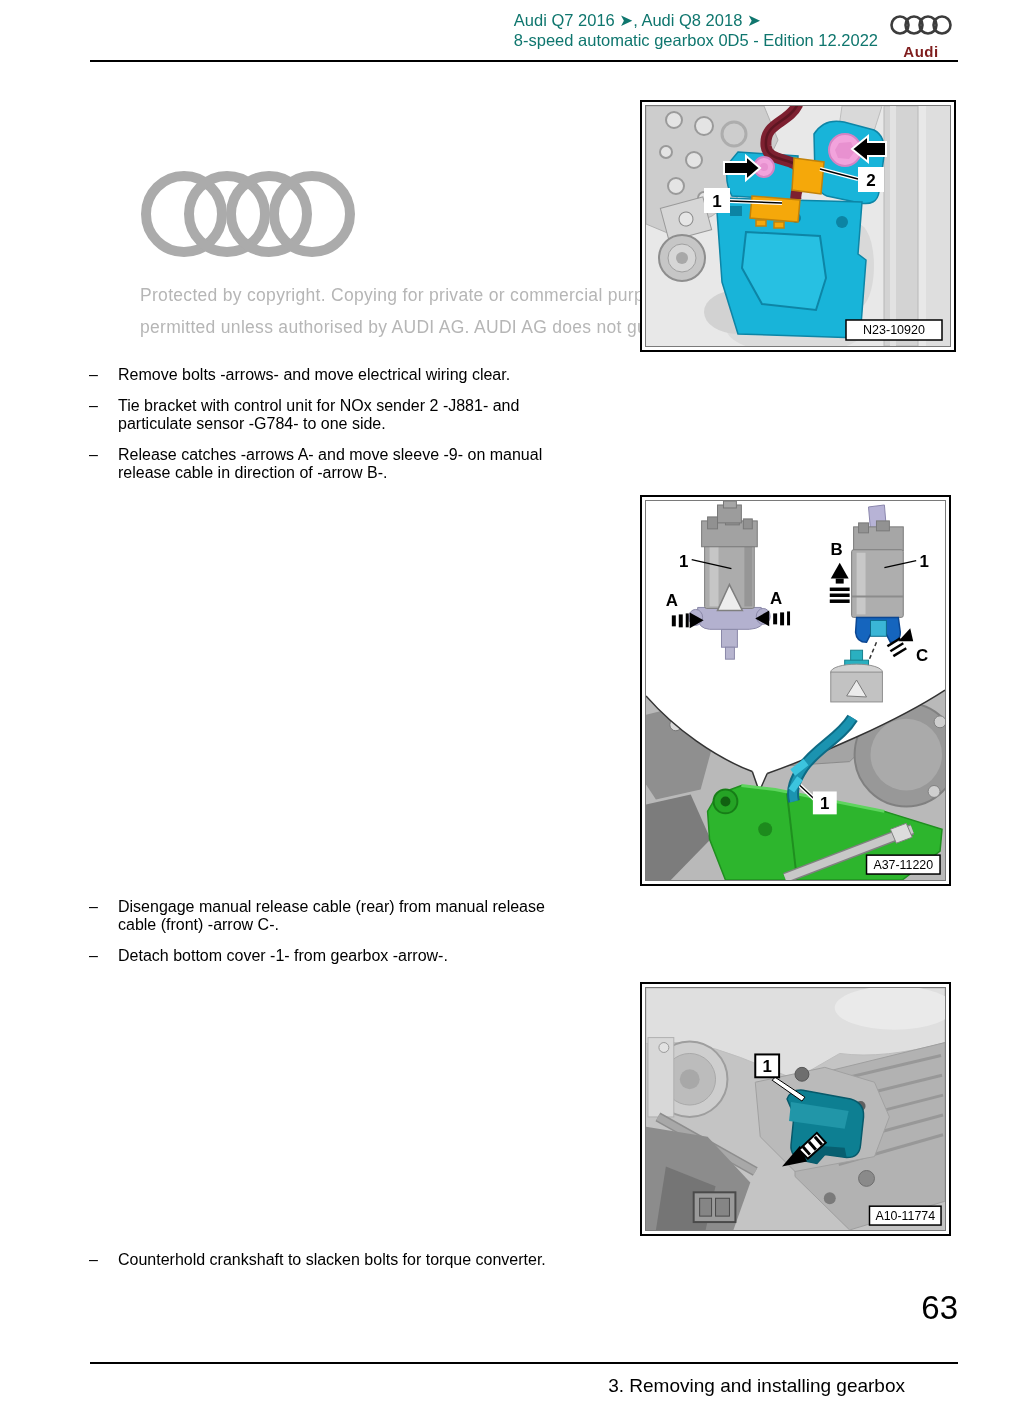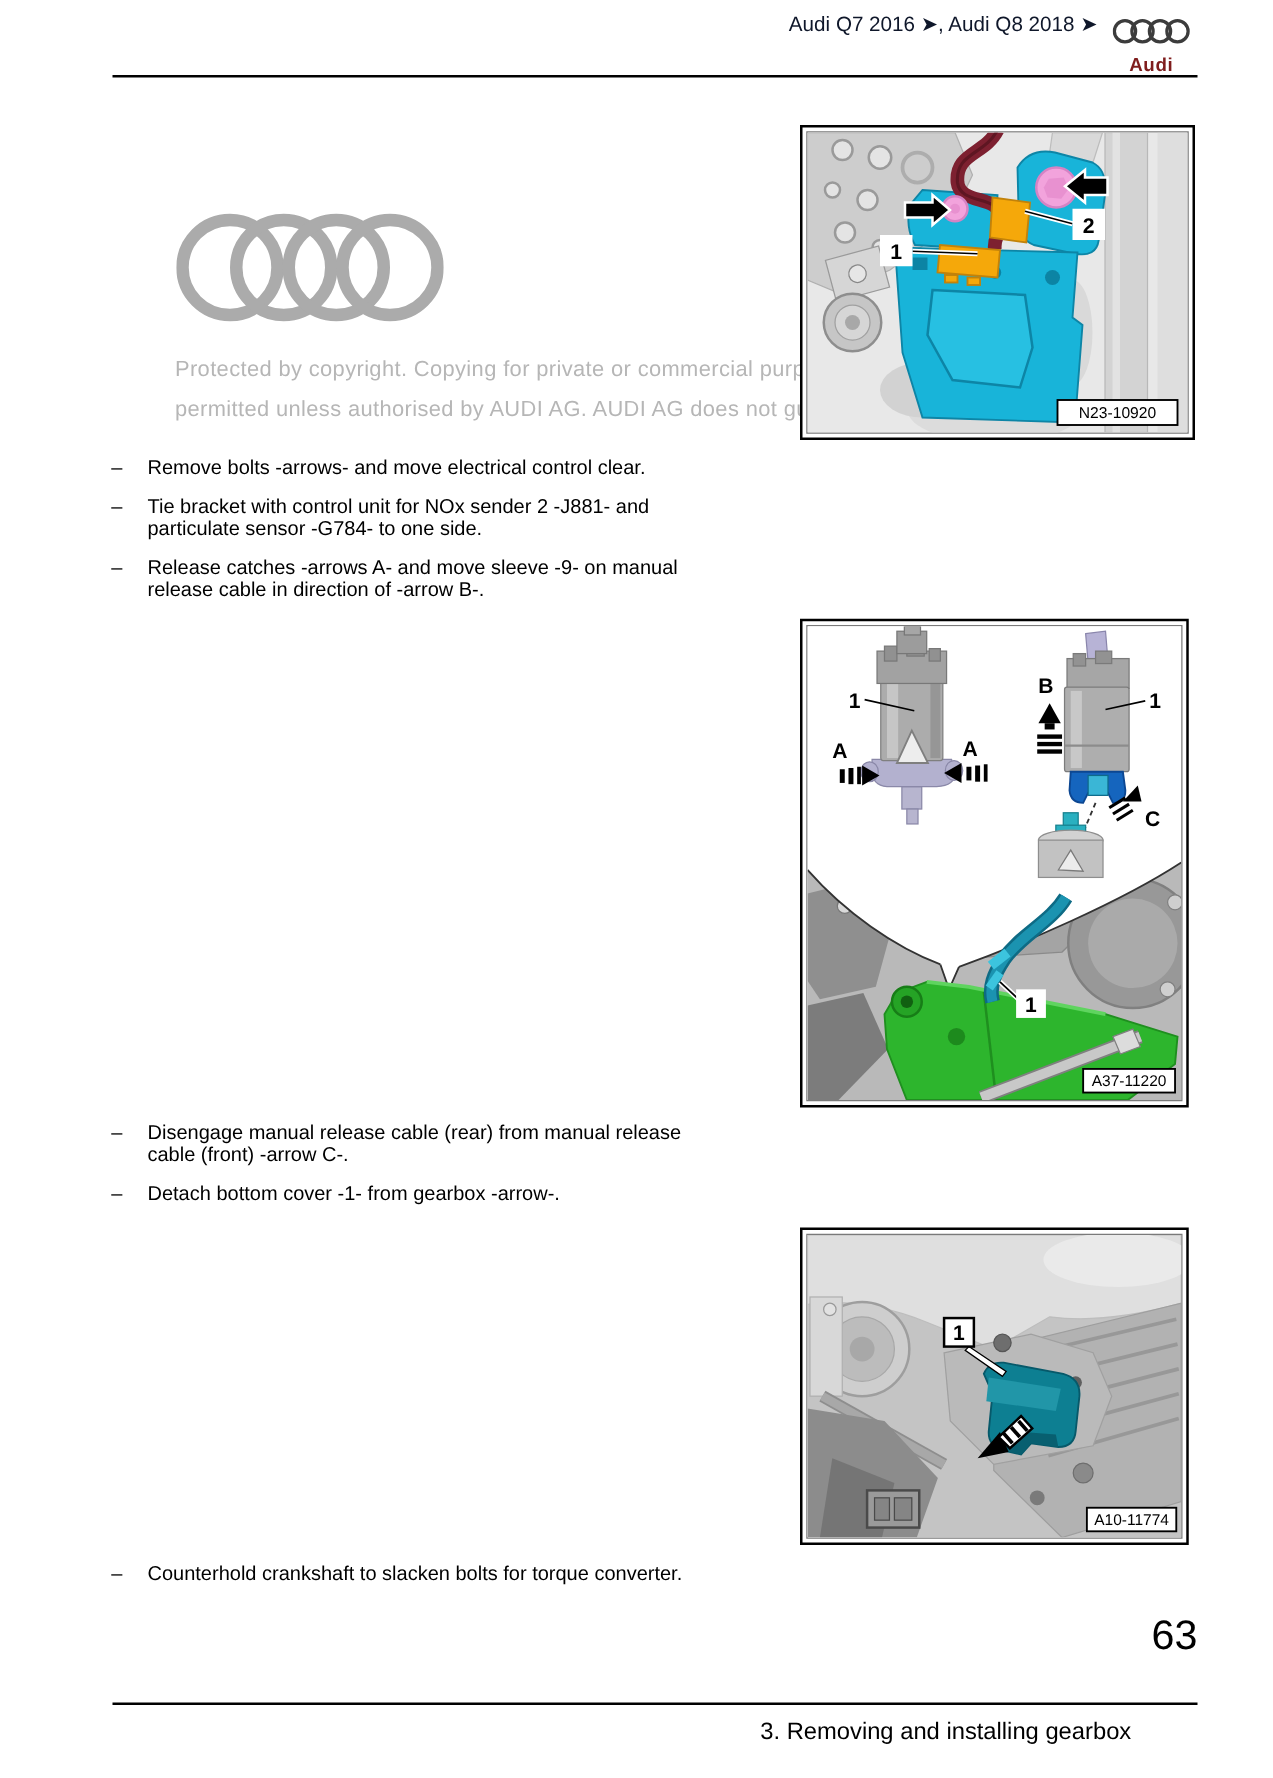--- a/index.html
+++ b/index.html
@@ -1,21 +1,21 @@
 <!DOCTYPE html>
 <html><head>
 <meta charset="utf-8">
 <style>
   html,body{margin:0;padding:0;background:#fff;}
   .page{position:relative;width:1018px;height:1422px;background:#ffffff;overflow:hidden;
         font-family:"Liberation Sans", sans-serif;color:#000;}
 
   
   .hdr-text{position:absolute;top:10px;right:140px;text-align:left;
-            font-size:16.5px;line-height:20px;color:#0f172a;}
+            font-size:16.5px;line-height:20px;color:#0f766e;}
   .hdr-logo{position:absolute;top:13px;right:66px;width:62px;text-align:center;}
   .hdr-wordmark{font-size:15px;font-weight:bold;letter-spacing:.5px;color:#7f1d1d;margin-top:1px;}
   .rule{position:absolute;left:90px;width:868px;height:2px;background:#000;}
   .rule-top{top:60px;}
   .rule-bottom{top:1362px;}
 
   
   .wm-rings{position:absolute;left:141px;top:166px;}
   .wm-text{position:absolute;left:140px;top:279px;font-size:17.5px;line-height:32px;
            color:#b6b6b6;letter-spacing:.3px;white-space:nowrap;z-index:1;}
@@ -46,20 +46,21 @@
   .ftr-section{position:absolute;top:1375px;right:113px;font-size:19px;}
   .ftr-page{position:absolute;top:1289px;right:60px;font-size:33px;font-weight:500;}
 </style>
 </head>
 <body>
 
 <div class="page">
 
   <div class="hdr-text">
     <div>Audi Q7 2016 ➤, Audi Q8 2018 ➤</div>
+    <div>8-speed automatic gearbox 0D5 - Edition 12.2022</div>
   </div>
   <div class="hdr-logo">
     <svg width="62" height="25" viewBox="0 0 62 25">
       <g fill="none" stroke="#3c3c3c" stroke-width="2.6">
         <circle cx="10" cy="12" r="8.5"></circle>
           <circle cx="24" cy="12" r="8.5"></circle>
         <circle cx="38" cy="12" r="8.5"></circle>
           <circle cx="52" cy="12" r="8.5"></circle>
       </g>
     </svg>
@@ -78,21 +79,21 @@
     </svg>
   </div>
   <div class="wm-text">
     <div>Protected by copyright. Copying for private or commercial purposes</div>
     <div>permitted unless authorised by AUDI AG. AUDI AG does not guaran</div>
   </div>
 
   <div class="steps steps-1">
     <div class="step">
       <span class="dash">–</span>
-      <span class="txt">Remove bolts -arrows- and move electrical control clear.</span>
+      <span class="txt">Remove bolts -arrows- and move electrical wiring clear.</span>
     </div>
     <div class="step">
       <span class="dash">–</span>
       <span class="txt">Tie bracket with control unit for NOx sender 2 -J881- and
 particulate sensor -G784- to one side.</span>
     </div>
     <div class="step">
       <span class="dash">–</span>
       <span class="txt">Release catches -arrows A- and move sleeve -9- on manual
 release cable in direction of -arrow B-.</span>

